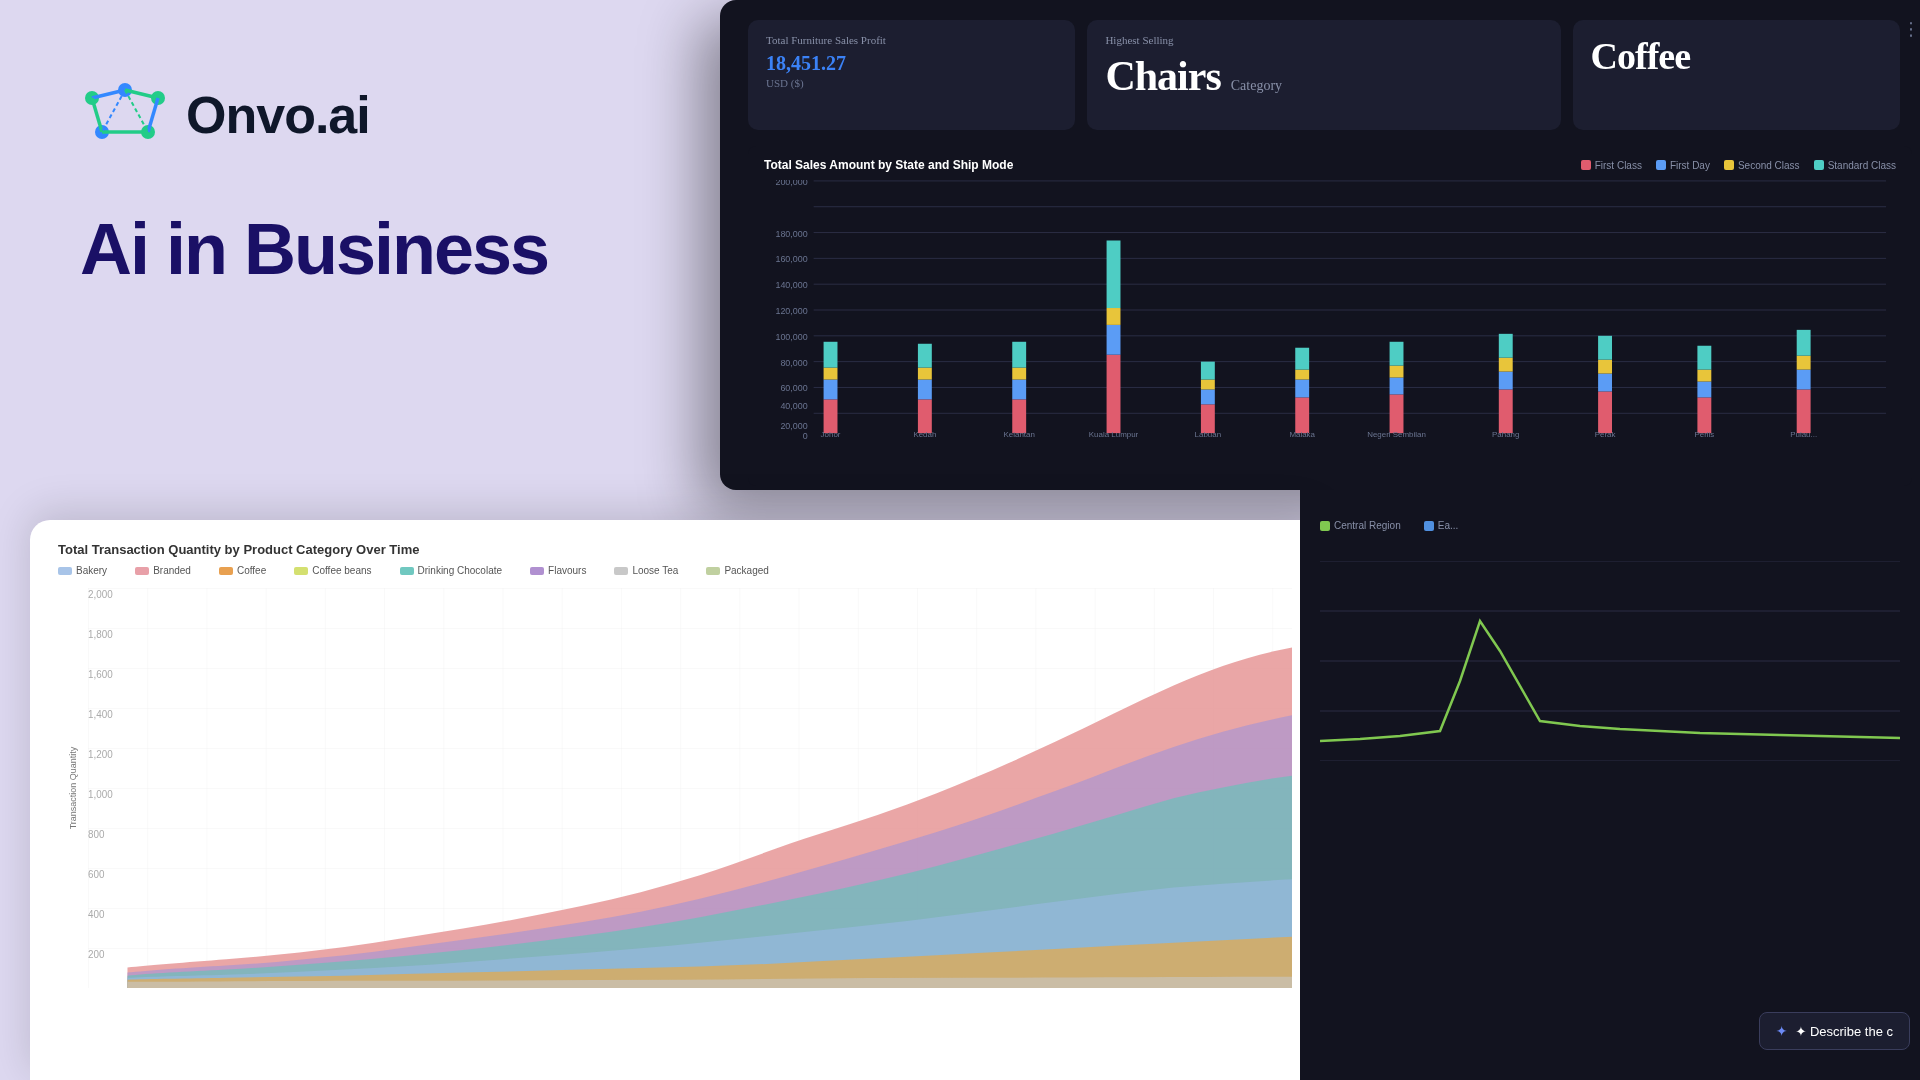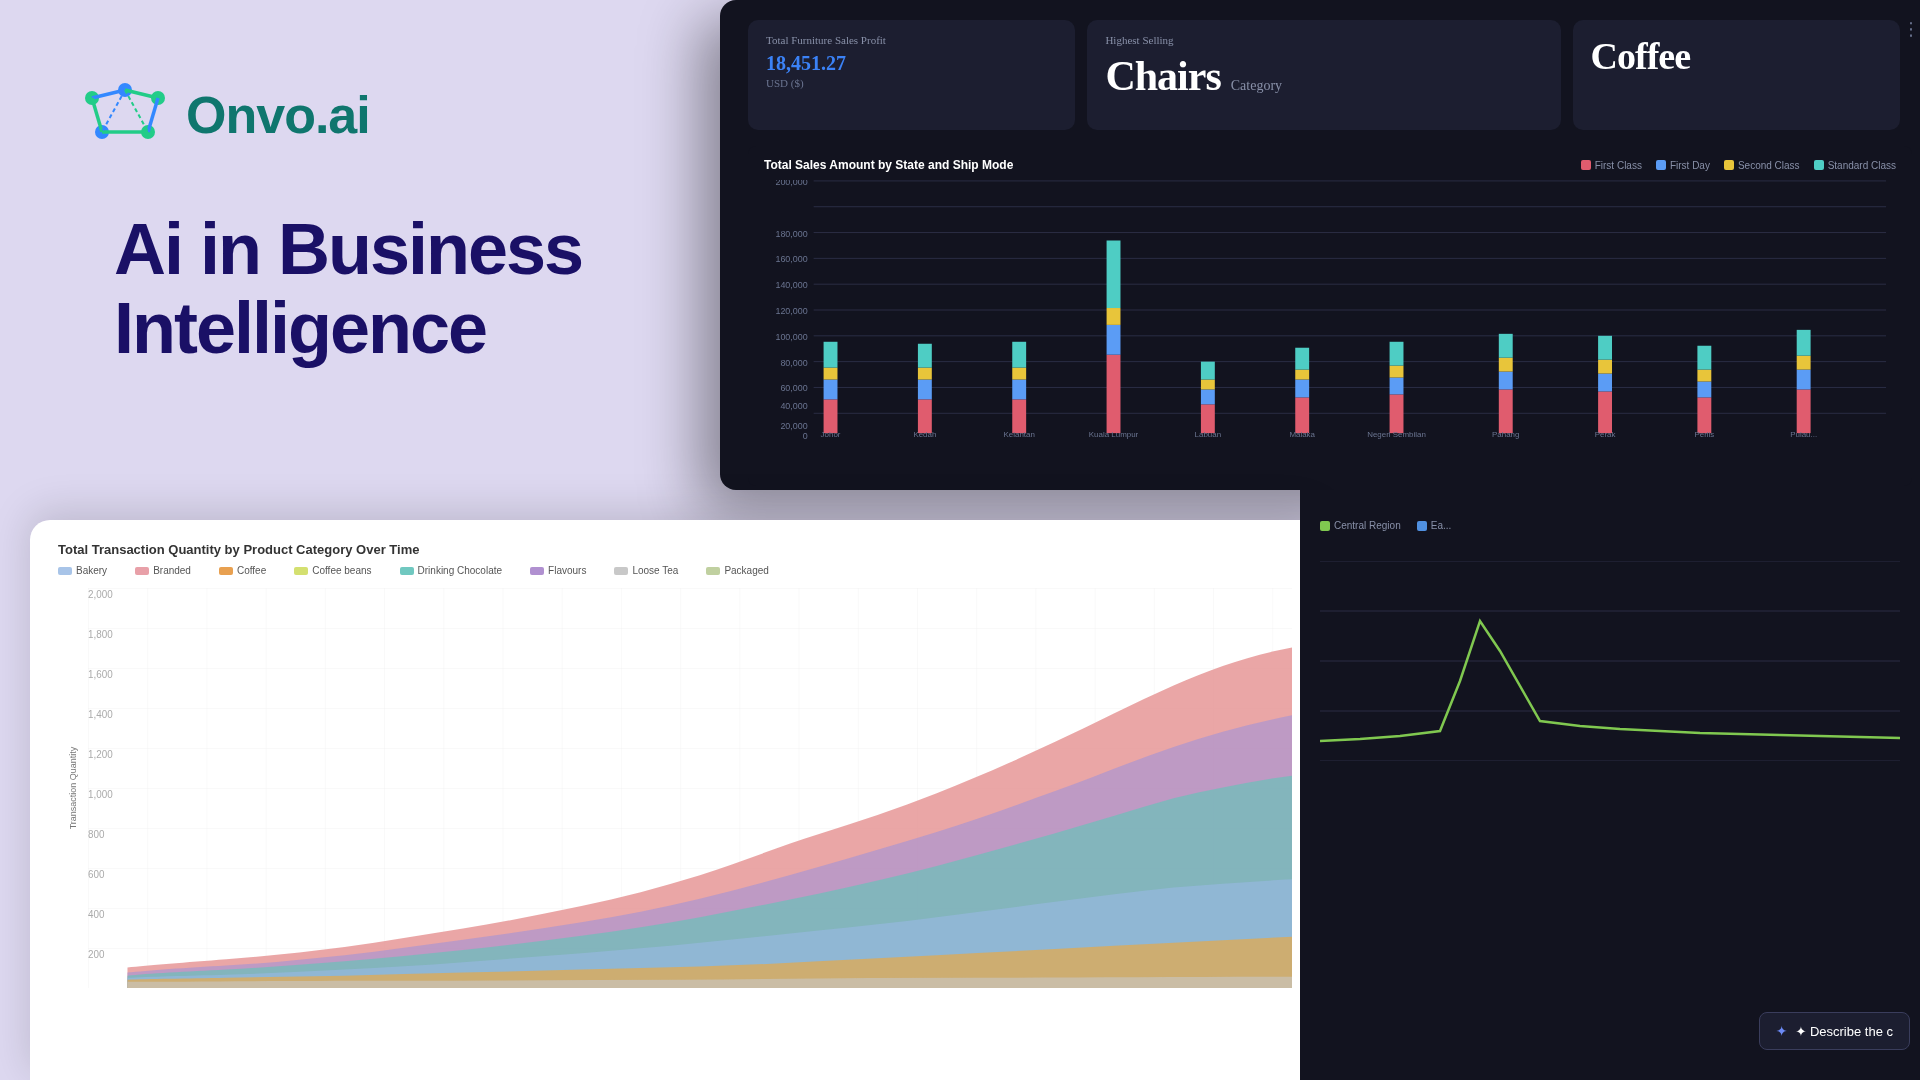--- a/index.html
+++ b/index.html
@@ -33,31 +33,30 @@
     }
 
     .logo-svg {
       width: 90px;
       height: 70px;
     }
 
     .logo-text {
       font-size: 52px;
       font-weight: 700;
-      color: #0f766e;
+      color: #0f172a;
       letter-spacing: -1px;
     }
 
     .headline {
       font-size: 72px;
       font-weight: 800;
       color: #1a1066;
       line-height: 1.1;
       letter-spacing: -2px;
-      margin-left: 34px;
     }
 
     
     .dashboard-card-top {
       position: absolute;
       top: 0;
       left: 720px;
       width: 1220px;
       height: 490px;
       background: #12131f;
@@ -280,21 +279,20 @@
       <line x1="12" y1="18" x2="22" y2="52" stroke="#22cc88" stroke-width="3.5"></line>
       <line x1="78" y1="18" x2="68" y2="52" stroke="#3388ff" stroke-width="3.5"></line>
       <line x1="22" y1="52" x2="68" y2="52" stroke="#22cc88" stroke-width="3.5"></line>
       <line x1="45" y1="10" x2="22" y2="52" stroke="#3388ff" stroke-width="2" stroke-dasharray="4,3"></line>
       <line x1="45" y1="10" x2="68" y2="52" stroke="#22cc88" stroke-width="2" stroke-dasharray="4,3"></line>
     </svg>
     <span class="logo-text">Onvo.ai</span>
   </div>
   <div class="headline">
     <div>Ai in Business</div>
-    <div>Intelligence</div>
   </div>
 </div>
 
 <div class="dashboard-card-top">
   <div class="dashboard-top-inner">
 
     <div class="dots-menu">⋮</div>
 
     <div class="metrics-row">
 
@@ -519,21 +517,21 @@
           </svg>
         </div>
       </div>
     </div>
   </div>
 </div>
 
 <div class="right-panel">
   <div class="right-panel-inner">
 
-    <div style="display:flex; gap:16px; align-items:flex-end; padding-top:10px;">
+    <div style="display:flex; gap:23px; align-items:flex-end; padding-top:10px;">
       <div class="legend-item">
         <div class="legend-dot" style="background:#80c850;"></div>
         <span style="color:#8890a8;font-size:10px;">Central Region</span>
       </div>
       <div class="legend-item">
         <div class="legend-dot" style="background:#5090e0;"></div>
         <span style="color:#8890a8;font-size:10px;">Ea...</span>
       </div>
     </div>
 

